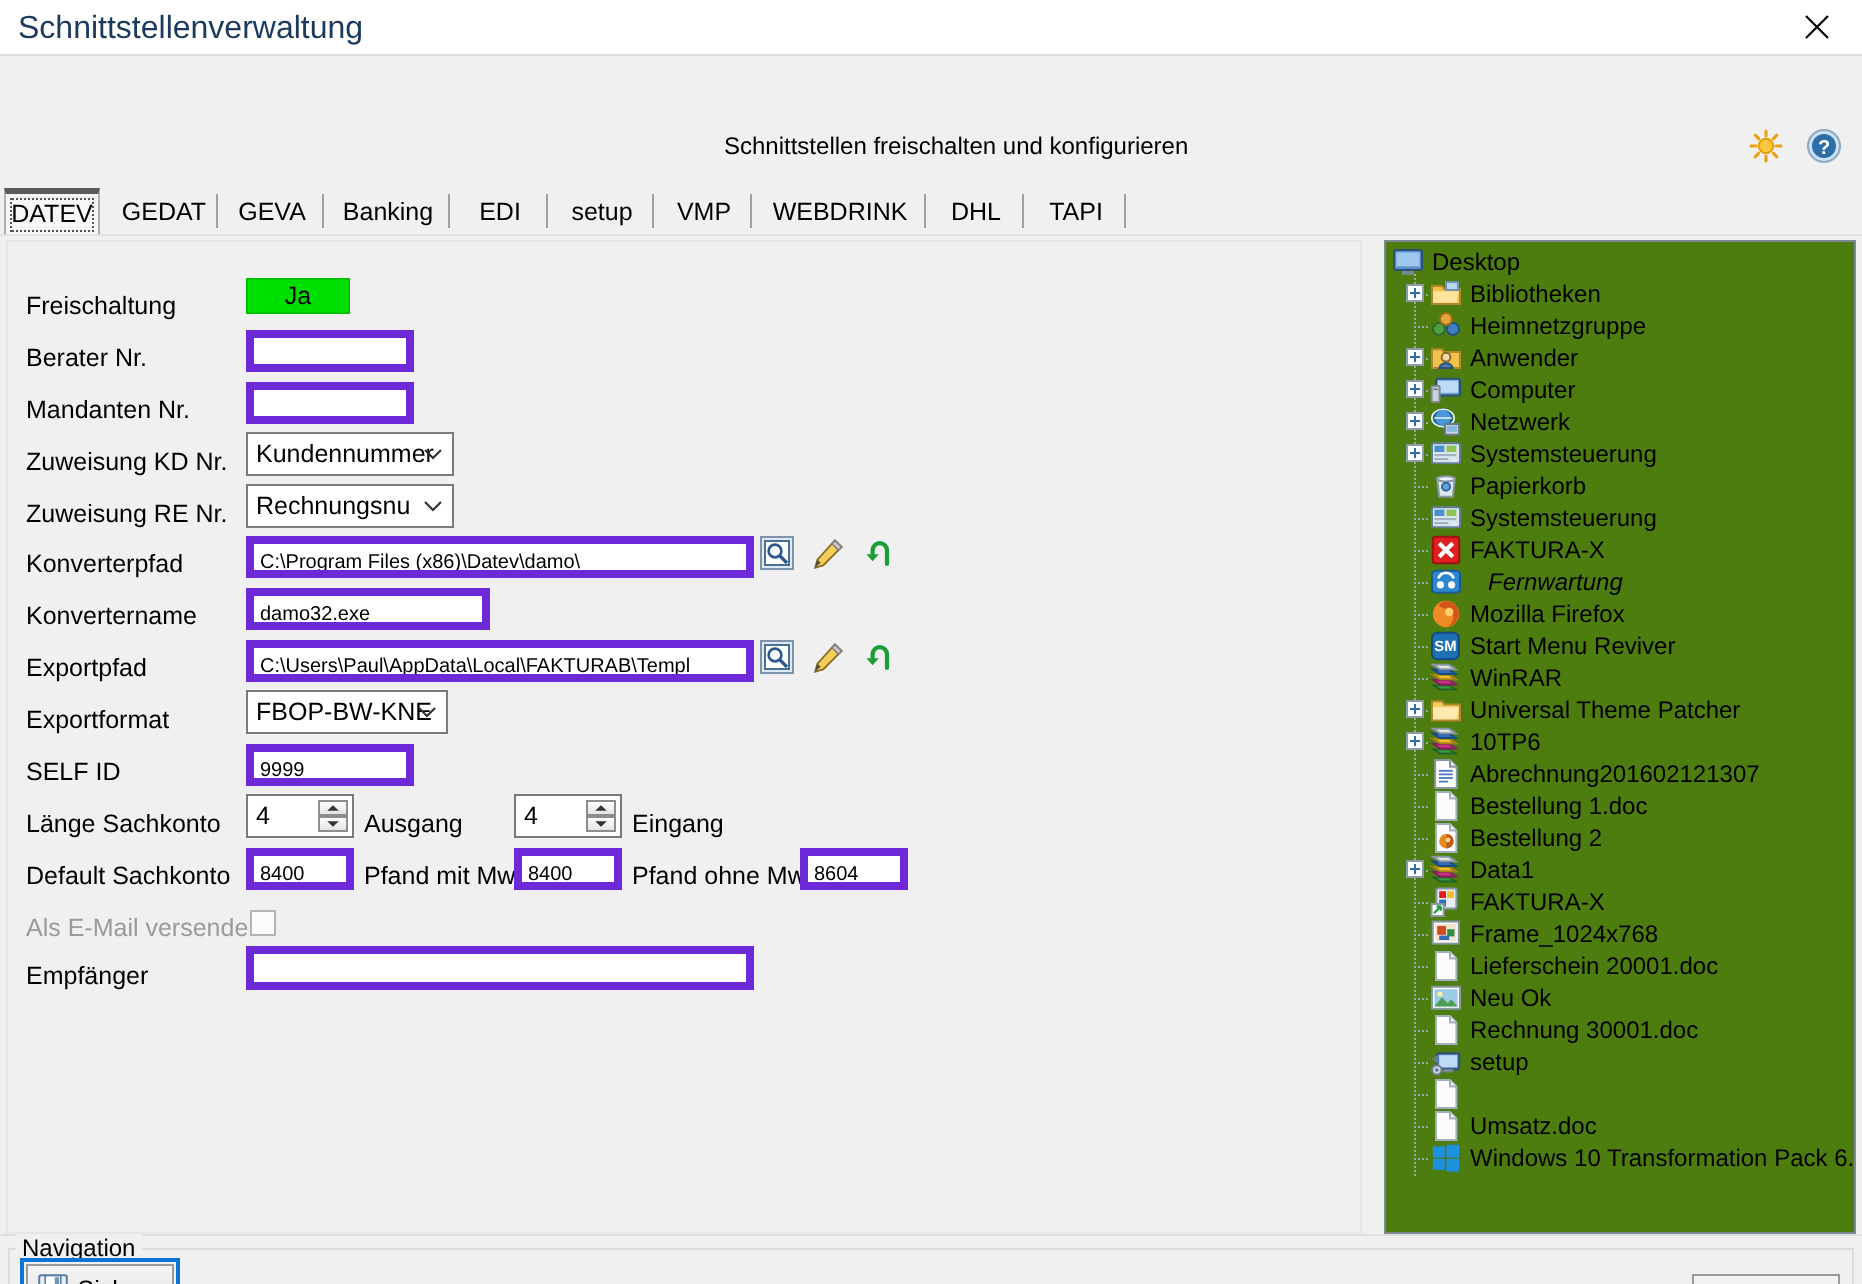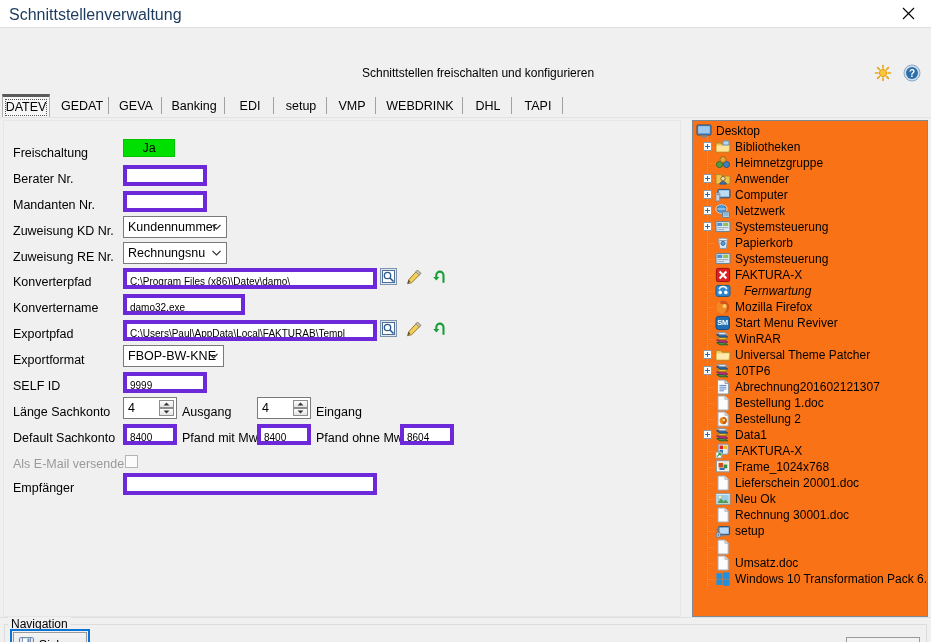--- a/index.html
+++ b/index.html
@@ -164,21 +164,21 @@
 
   .iconbtn {
     position: absolute; width: 17px; height: 17px;
   }
   .iconbtn svg, .plainicon svg { display:block; }
   .plainicon { position: absolute; width: 17px; height: 17px; }
 
   
   .treepanel {
     position: absolute; left: 692px; top: 92px; width: 236px; height: 497px;
-    background: #f97316;
+    background: #4d7c0f;
     border: 1px solid #7d8a95;
     box-sizing: border-box;
     overflow: hidden;
   }
   .tnode {
     position: absolute; left: 0; height: 16px; width: 236px;
     display: flex; align-items: center;
     white-space: nowrap;
   }
   .tnode .tlabel {

